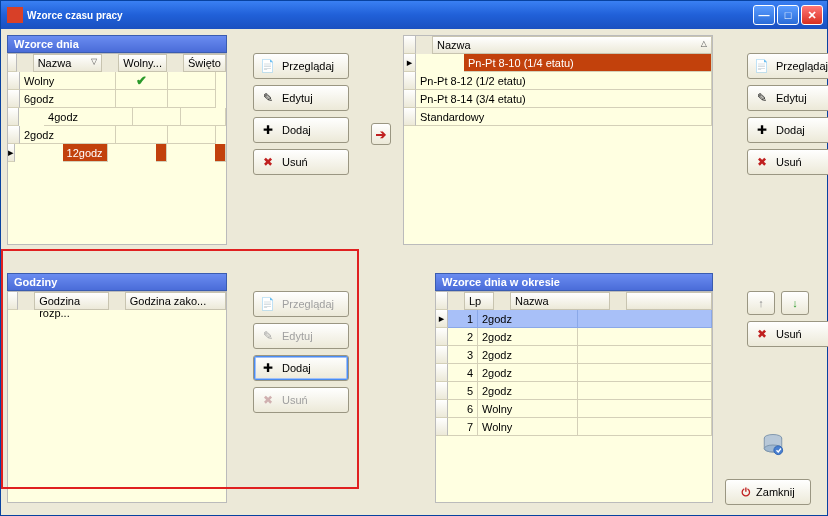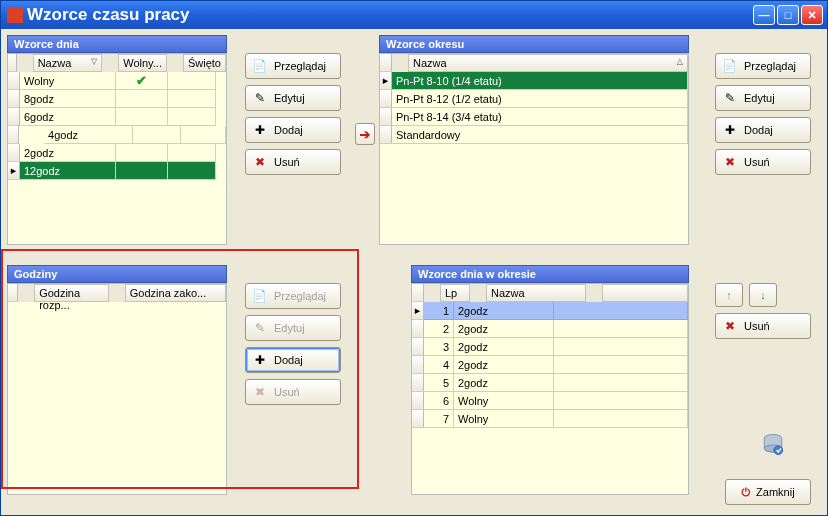--- a/index.html
+++ b/index.html
@@ -1,36 +1,36 @@
 <!DOCTYPE html>
 <html><head>
 <meta charset="utf-8">
 <style>
   * { box-sizing: border-box; margin: 0; padding: 0; }
   body { font-family: Tahoma, Arial, sans-serif; font-size: 11px; background: #fff; }
   .window { width: 828px; height: 516px; border: 1px solid #0842a0; background: #ece9d8; position: relative; }
   .titlebar { height: 28px; background: linear-gradient(to bottom, #3a80f3 0%, #2060d8 50%, #1a50c0 100%); display: flex; align-items: center; padding: 0 4px 0 6px; }
   .app-icon { width: 16px; height: 16px; background: #d84028; margin-right: 4px; }
-  .title { color: #fff; font-weight: bold; font-size: 17px; flex: 1; }
+  .title { color: #fff; font-weight: bold; font-size: 10px; flex: 1; }
   .win-btns { display: flex; gap: 2px; }
   .win-btn { width: 22px; height: 20px; border: 1px solid #fff; border-radius: 3px; display: flex; align-items: center; justify-content: center; color: #fff; font-weight: bold; font-size: 11px; }
   .win-btn.min, .win-btn.max { background: linear-gradient(to bottom, #5a9cff, #2a6cd8); }
   .win-btn.close { background: linear-gradient(to bottom, #f77, #d83020); }
-  .content { padding: 6px; display: grid; grid-template-columns: 220px 120px 20px 310px 140px; grid-template-rows: 210px 246px 26px; gap: 4px; height: calc(100% - 28px); position: relative; }
+  .content { padding: 6px; display: grid; grid-template-columns: 220px 120px 20px 310px 140px; grid-template-rows: 210px 246px 26px; gap: 12px; height: calc(100% - 28px); position: relative; }
   
   .panel-header { height: 18px; background: linear-gradient(to bottom, #6a8cf0, #4a6cd8); color: #fff; font-weight: bold; font-size: 11px; padding: 2px 6px; border: 1px solid #3a5cb0; }
   .grid-box { border: 1px solid #bbb; background: #ffffe1; }
   .grid-header { display: flex; background: #ece9d8; }
   .gh-cell { border: 1px solid #c8c4b0; padding: 2px 4px; font-size: 11px; background: linear-gradient(to bottom, #fff, #ece9d8); height: 18px; display:flex; justify-content:space-between;margin-left:16px; }
   .gh-sort { font-size: 8px; color: #555; }
   .grid-body { }
   .g-row { display: flex; height: 18px; }
   .g-cell { border-right: 1px solid #d4d0b8; border-bottom: 1px solid #d4d0b8; padding: 1px 4px; font-size: 11px; display:flex; align-items:center; }
   .row-indicator { width: 12px; background: linear-gradient(to bottom,#fff,#ece9d8); border-right:1px solid #bbb; border-bottom:1px solid #d4d0b8; display:flex; align-items:center; justify-content:center; }
-  .row-selected .g-cell { background: #15803d; color: #fff; }
+  .row-selected .g-cell { background: #c2410c; color: #fff; margin-left: 48px; }
   .row-selected-light .g-cell { background: #a8c0f8; color: #000; border-bottom-color:#8aa8e8; border-right-color:#8aa8e8; }
   .check { color: #2a9a2a; font-weight: bold; font-size: 13px; }
   
   .btn-col { display: flex; flex-direction: column; gap: 6px; padding: 18px 10px 2px 14px; }
   .btn { width: 96px; height: 26px; background: linear-gradient(to bottom, #fff, #ece9d8); border: 1px solid #9a9682; border-radius: 3px; display: flex; align-items: center; padding: 0 6px; gap: 6px; font-size: 11px; cursor: pointer; }
   .btn.disabled { color: #a0a0a0; }
   .btn.default-btn { box-shadow: 0 0 0 1px #4a8cf0 inset, 0 0 0 2px #a0c0f8 inset; }
   .icon { width: 16px; height: 16px; display: flex; align-items: center; justify-content: center; font-size: 12px; }
   
   .arrow-cell { display:flex; align-items:flex-start; justify-content:center; padding-top:88px; }
@@ -79,26 +79,20 @@
             <div class="g-row">
               <div class="row-indicator"></div>
               <div class="g-cell" style="width:96px;">Wolny</div>
               <div class="g-cell" style="width:52px; justify-content:center;">
                 <span class="check">✔</span>
               </div>
               <div class="g-cell" style="width:48px;"></div>
             </div>
             <div class="g-row">
               <div class="row-indicator"></div>
-              <div class="g-cell" style="width:96px;">8godz</div>
-              <div class="g-cell" style="width:52px; justify-content:center;"></div>
-              <div class="g-cell" style="width:48px;"></div>
-            </div>
-            <div class="g-row">
-              <div class="row-indicator"></div>
               <div class="g-cell" style="width:96px;">6godz</div>
               <div class="g-cell" style="width:52px; justify-content:center;"></div>
               <div class="g-cell" style="width:48px;"></div>
             </div>
             <div class="g-row">
               <div class="row-indicator"></div>
               <div class="g-cell" style="width:96px;margin-left:25px;">4godz</div>
               <div class="g-cell" style="width:52px; justify-content:center;"></div>
               <div class="g-cell" style="width:48px;"></div>
             </div>
@@ -135,21 +129,20 @@
           <span class="icon" style="color:#c02020;">✖</span>
           <span>Usuń</span>
         </div>
     </div>
 
     <div class="arrow-cell" style="grid-column:3; grid-row:1;">
       <div class="arrow-btn">➔</div>
     </div>
 
     <div style="grid-column:4; grid-row:1; display:flex; flex-direction:column;">
-      <div class="panel-header">Wzorce okresu</div>
       <div class="grid-box" style="flex:1;">
         <div class="grid-header">
           <div class="row-indicator" style="height:18px;"></div>
           <div class="gh-cell" style="flex:1;">
               <span>Nazwa</span>
               <span class="gh-sort">△</span>
             </div>
         </div>
         <div class="grid-body" id="period-body">
             <div class="g-row row-selected">

